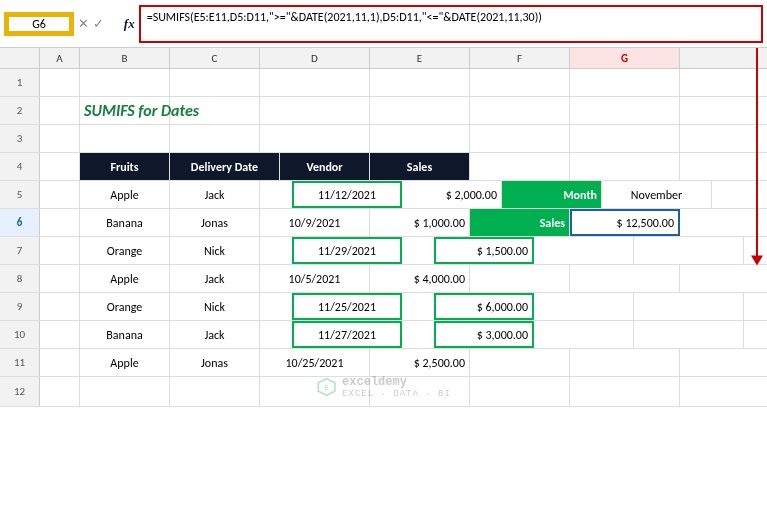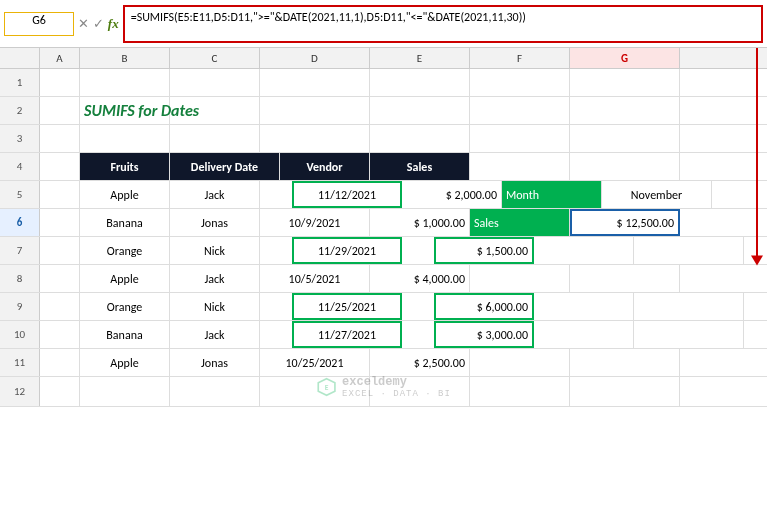--- a/index.html
+++ b/index.html
@@ -15,21 +15,21 @@
     
     .formula-bar {
       display: flex;
       align-items: center;
       border-bottom: 1px solid #ccc;
       background: #fff;
       padding: 2px 4px;
       height: 48px;
     }
     .cell-ref-box {
-      border: 1px solid #eab308;
+      border: 5px solid #eab308;
       width: 70px;
       height: 24px;
       display: flex;
       align-items: flex-start;
       justify-content: center;
       font-size: 12px;
       margin-right: 4px;
       flex-shrink: 0;
     }
     .formula-icons {
@@ -131,22 +131,22 @@
     .green-border {
       border: 2px solid #00b050 !important;
       outline: none;
       margin-left: 32px;
     }
 
     
     .side-header {
       background: #00b050;
       color: #fff;
-      font-weight: normal;
-      justify-content: flex-start;
+      font-weight: bold;
+      justify-content: flex-end;
     }
 
     
     .active-cell {
       border: 2px solid #1a5fa8 !important;
     }
 
     
     .watermark {
       position: absolute;
@@ -187,21 +187,21 @@
 </head>
 <body>
 
 <div class="formula-bar">
   <div class="cell-ref-box">
     <span>G6</span>
   </div>
   <div class="formula-icons">
     <span style="cursor:pointer; color:#888; font-size:13px;">✕</span>
     <span style="cursor:pointer; color:#888; font-size:13px;">✓</span>
-    <span style="font-style:italic; font-weight:bold; color:#4d7c0f; font-size:13px; font-family: serif;">fx</span>
+    <span style="font-style:italic; font-weight:bold; color:#0f172a; font-size:13px; font-family: serif; margin-left: 16px;">fx</span>
   </div>
   <div class="formula-input">
     <span>=SUMIFS(E5:E11,D5:D11,"&gt;="&amp;DATE(2021,11,1),D5:D11,"&lt;="&amp;DATE(2021,11,30))</span>
   </div>
 </div>
 
 <div class="spreadsheet-area">
 
   <div class="col-headers">
     <div class="row-num-header"></div>

